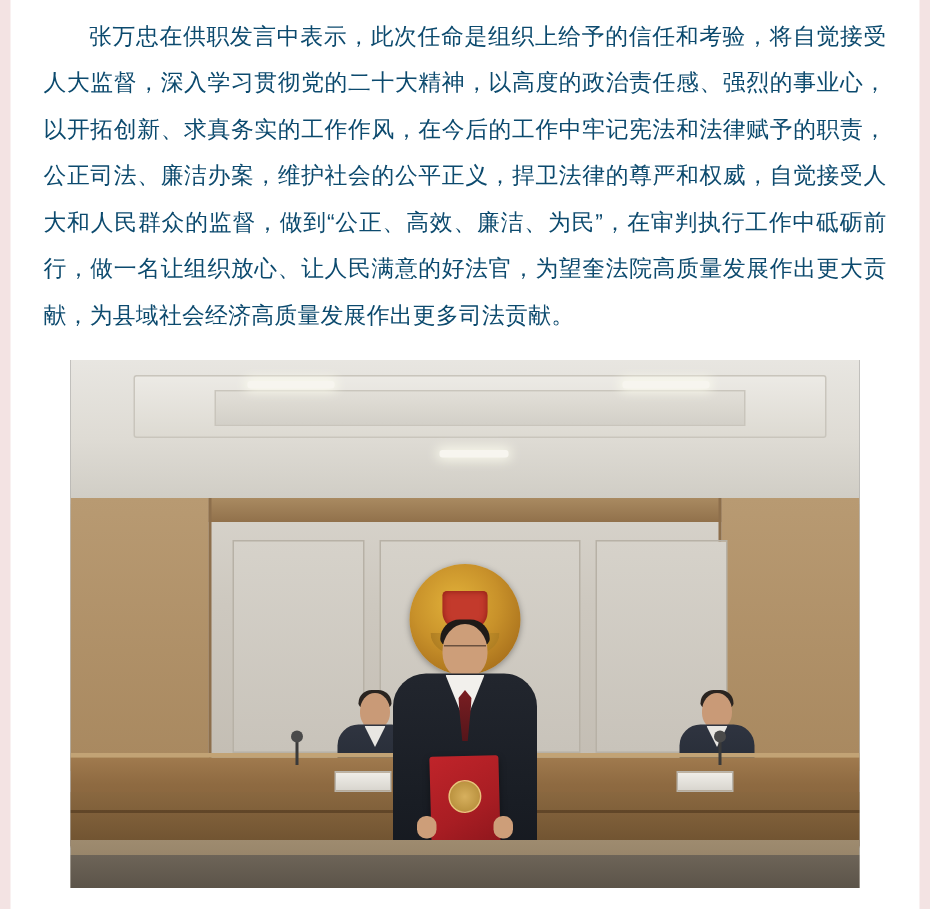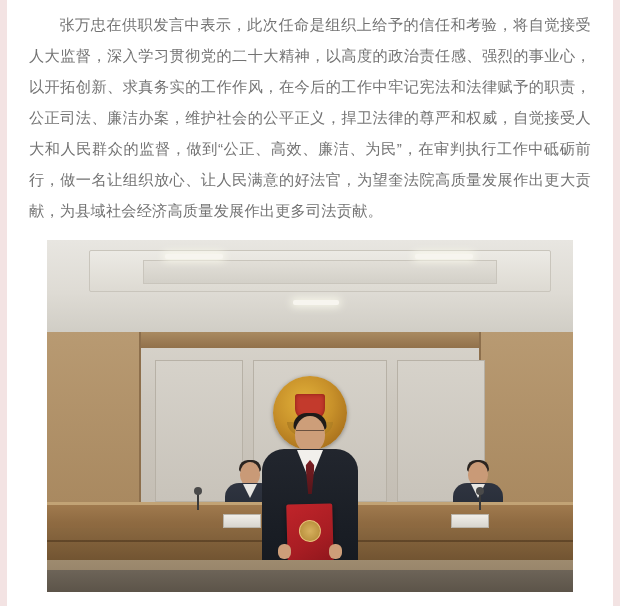--- a/index.html
+++ b/index.html
@@ -24,21 +24,21 @@
     padding: 0;
   }
   .content {
     padding: 0 22px;
     box-sizing: border-box;
   }
   .para {
     margin: 0;
     font-size: 15.2px;
     line-height: 31px;
-    color: #737373;
+    color: #0c4a6e;
     text-align: justify;
     text-justify: inter-ideograph;
     text-indent: 2em;
     letter-spacing: 0.2px;
     font-family: "Liberation Sans", sans-serif;
   }
   .para-top {
     padding-top: 9px;
   }
   .figure {

